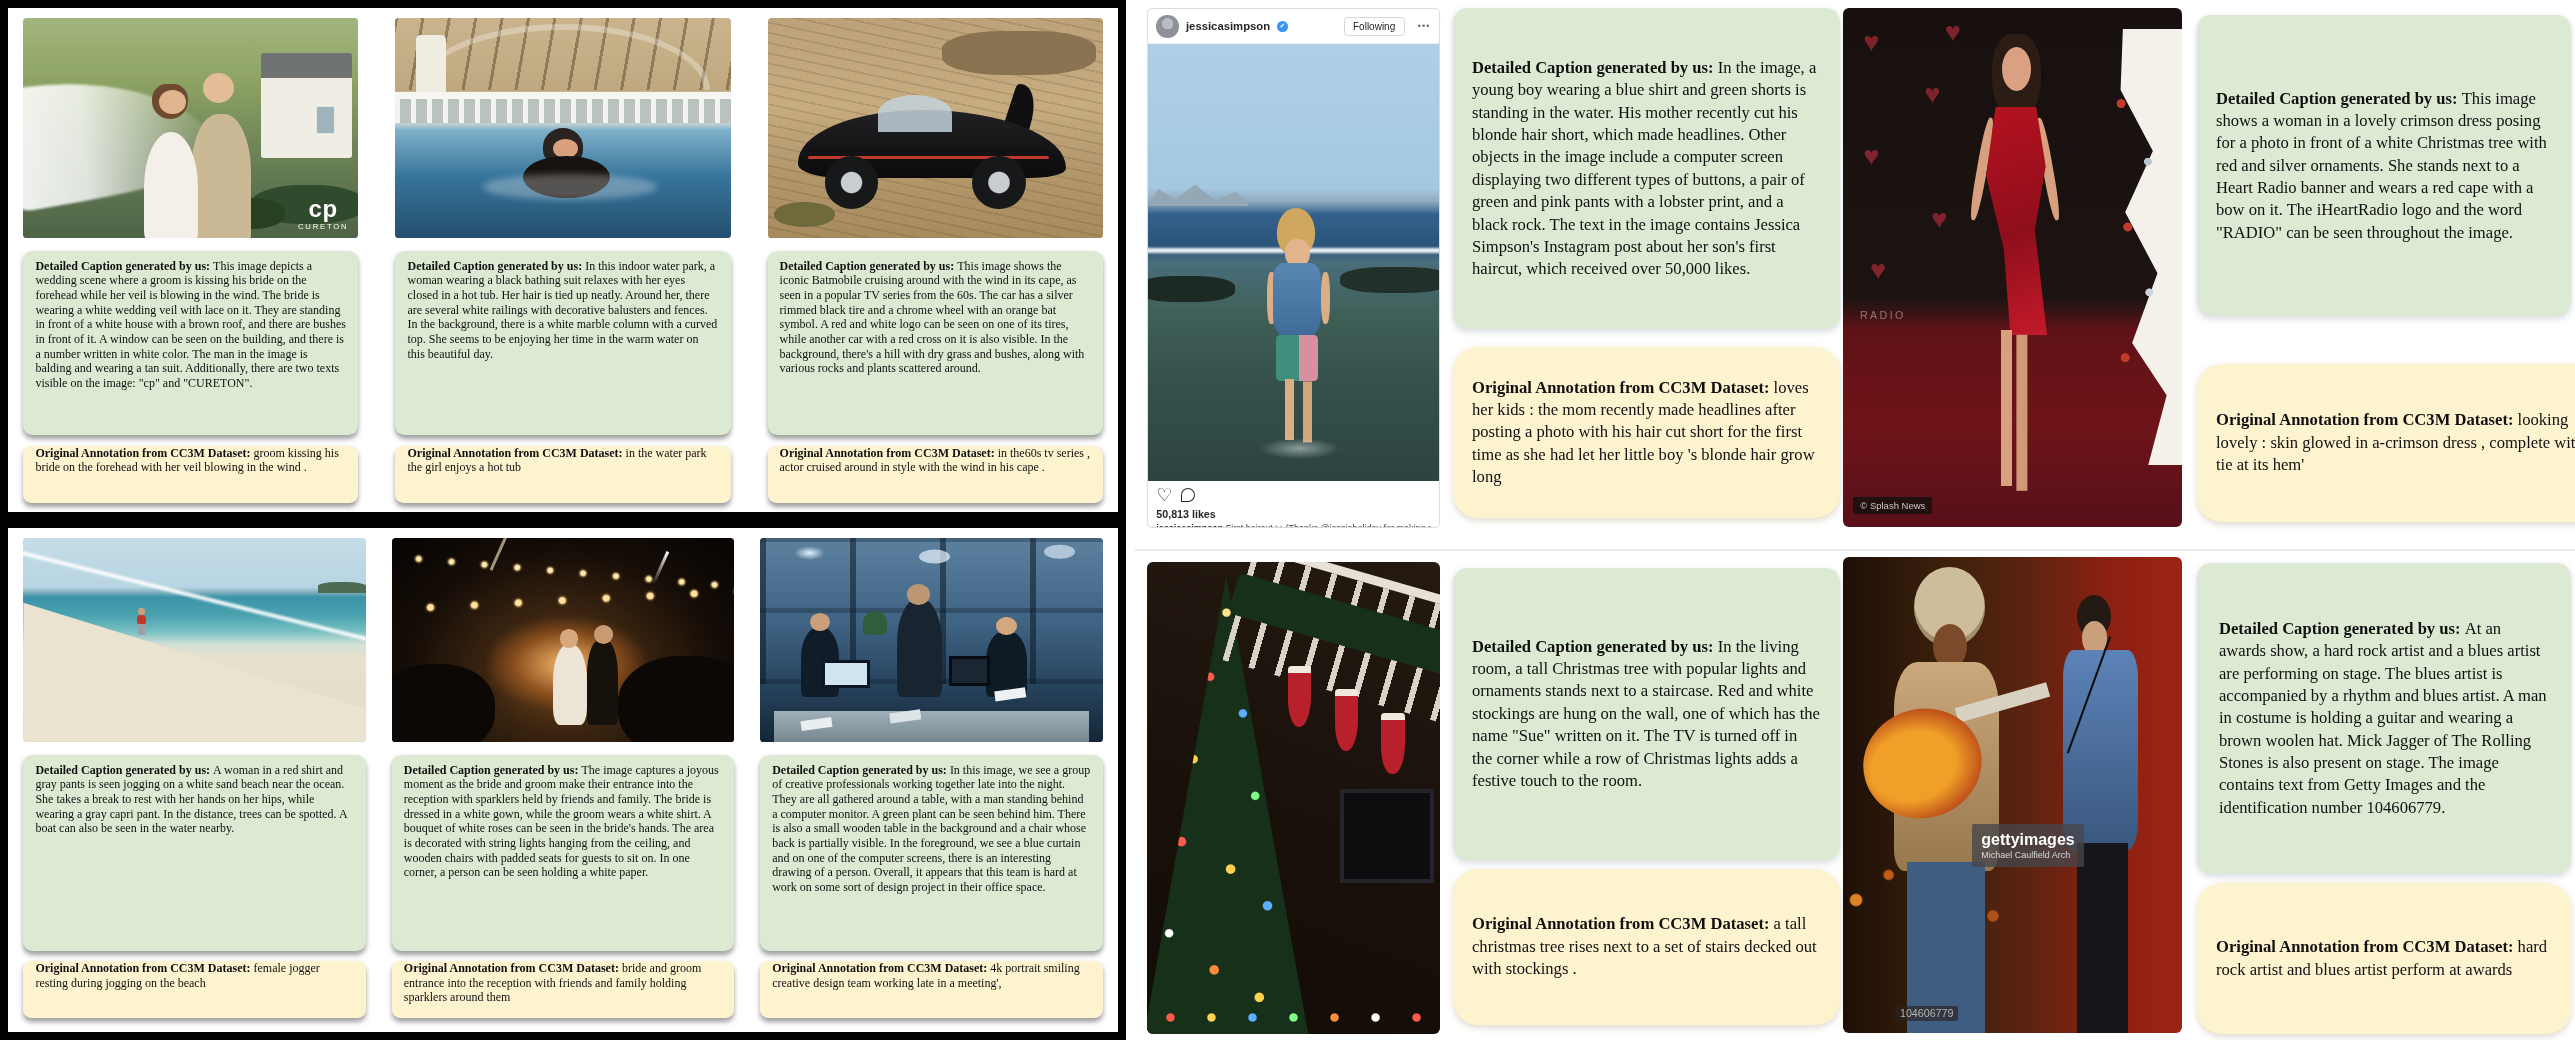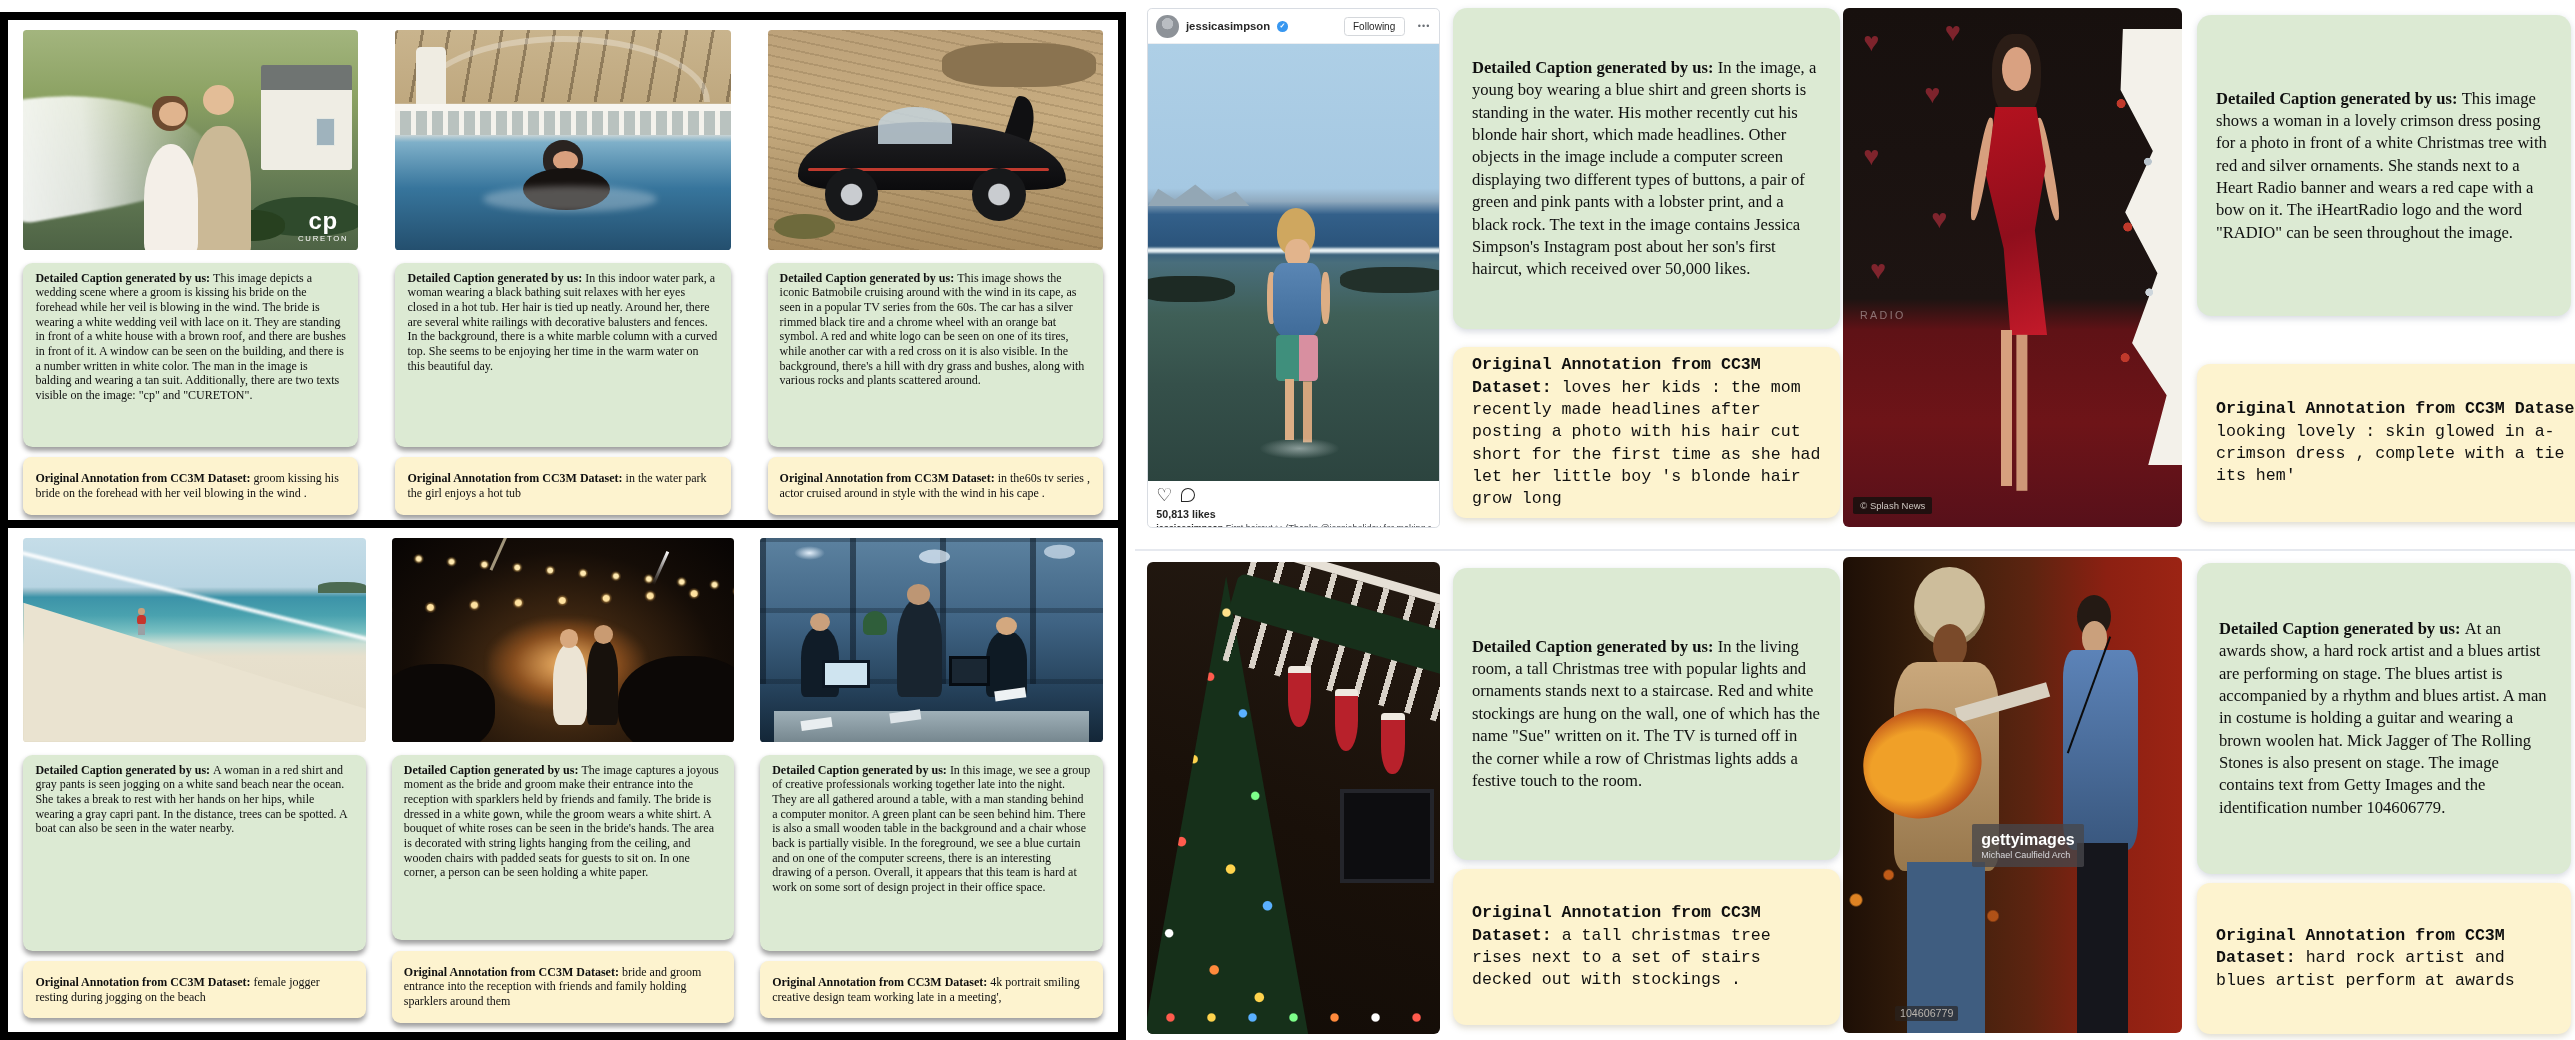--- a/index.html
+++ b/index.html
@@ -2,40 +2,40 @@
 <html style="font-size:9.5px"><head>
 <meta charset="utf-8">
 <style>
   html,body{margin:0;padding:0;background:#ffffff;width:2576px;height:1041px;overflow:hidden;
     font-family:"Liberation Serif",serif;}
   .stage{position:absolute;left:0;top:0;width:2576px;height:1041px;background:#ffffff;}
 
   
   .lcard{position:absolute;left:0;width:1126px;height:520px;background:#fff;border:8.3px solid #000;
     box-sizing:border-box;display:flex;gap:26px;padding:9.5px 15.4px;}
-  .lcard.top{top:12px;gap:37px;} .lcard.bot{top:520px;}
+  .lcard.top{top:0;gap:37px;} .lcard.bot{top:520px;}
   .lcell{flex:1;min-width:0;display:flex;flex-direction:column;}
   .lcard.top .photo{height:220px;} .lcard.bot .photo{height:204px;}
 
   .gbox{background:#dcead3;border-radius:9.5px;padding:8.3px 12px;font-size:12px;line-height:1.22;
     color:#101010;box-shadow:0 3.6px 5.3px rgba(0,0,0,.38);overflow:hidden;box-sizing:border-box;}
-  .ybox{background:#fdf3cf;border-radius:8.3px;padding:14px 12px;font-size:12px;line-height:1.22;
+  .ybox{background:#fdf3cf;border-radius:8.3px;padding:0 12px;font-size:12px;line-height:1.22;
     color:#101010;box-shadow:0 3.6px 5.3px rgba(0,0,0,.38);box-sizing:border-box;}
   .lcell .gbox{margin-top:13px;height:191px;}
   .lcard.bot .gbox{height:196px;}
   .lcell .ybox{margin-top:10.7px;min-height:57px;flex:0 0 auto;}
   .pre{font-weight:700;} .pre::after{content:" ";}
 
   
   .rhalf{position:absolute;left:1135px;top:0;width:1441px;height:1041px;background:#fff;}
   .rhalf .abs{position:absolute;}
   .rgbox{background:#dcead3;border-radius:14.3px;padding:15.4px 19px;font-size:16.6px;line-height:1.35;color:#101010;
     box-shadow:0 2.4px 6px rgba(120,130,150,.28);box-sizing:border-box;display:flex;flex-direction:column;justify-content:center;}
-  .rybox{background:#fdf3cf;border-radius:13px;padding:14.3px 19px;font-size:16.6px;line-height:1.35;color:#101010;
-    box-shadow:0 2.4px 6px rgba(150,140,100,.3);box-sizing:border-box;display:flex;flex-direction:column;justify-content:center;font-family:Liberation Mono, monospace;}
+  .rybox{background:#fdf3cf;border-radius:25px;padding:14.3px 19px;font-size:16.6px;line-height:1.35;color:#101010;
+    box-shadow:0 2.4px 6px rgba(150,140,100,.3);box-sizing:border-box;display:flex;flex-direction:column;justify-content:center;}
   .rdivider{position:absolute;left:0;top:549px;width:100%;height:1.8px;background:#e6e9ef;}
 
   
   .photo{position:relative;overflow:hidden;border-radius:3.6px;background:#888;flex:0 0 auto;}
   .photo span{position:absolute;display:block;}
   .rphoto{border-radius:6px;}
 
   
   .ph1{background:linear-gradient(180deg,#a3b57e 0%,#8ca263 30%,#72885a 55%,#5d7450 78%,#4e6345 100%);}
   .p1-house{right:2%;top:16%;width:27%;height:48%;background:linear-gradient(180deg,#6f7472 0 24%,#efede4 24% 100%);border-radius:2.4px;}

